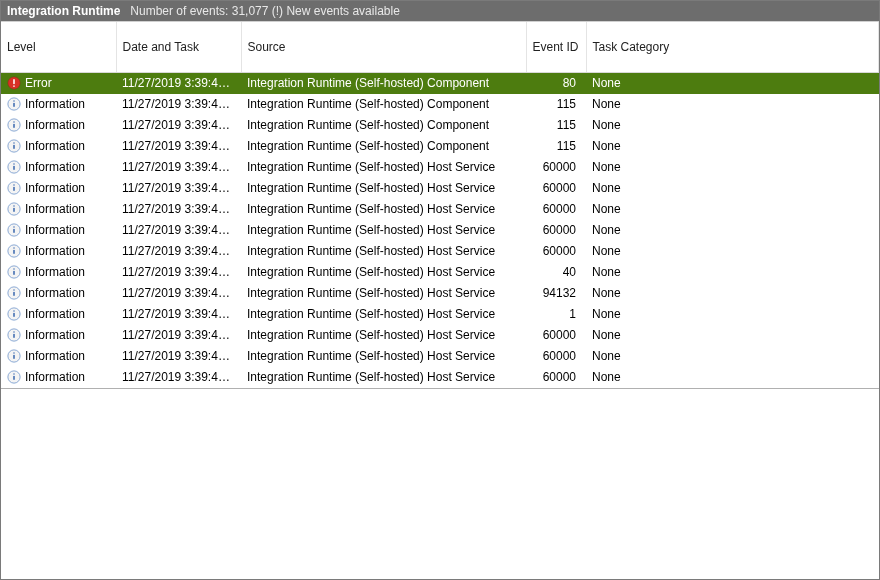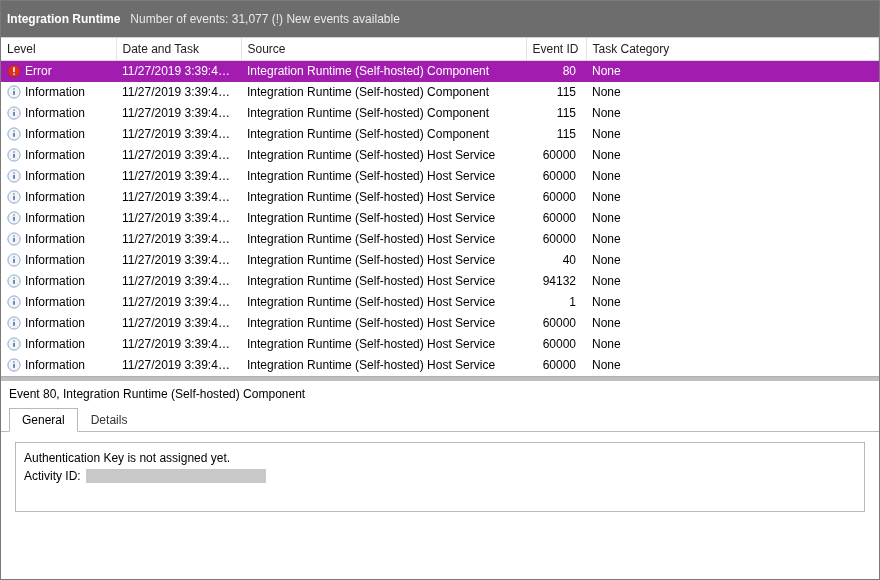--- a/index.html
+++ b/index.html
@@ -1,29 +1,29 @@
 <!DOCTYPE html>
 <html><head>
 <meta charset="utf-8">
 <style>
   * { box-sizing: border-box; }
   html, body { margin:0; padding:0; font-family: "Segoe UI", Tahoma, sans-serif; font-size:12px; color:#000; background:#fff; }
   .root { width:880px; height:580px; border:1px solid #7a7a7a; display:flex; flex-direction:column; background:#fff; }
 
   
-  .header-bar { background:#6d6d6d; color:#fff; height:36px; display:flex; align-items:center; padding:0 6px; gap:10px; font-size:12px; }
+  .header-bar { background:#6d6d6d; color:#fff; height:20px; display:flex; align-items:center; padding:0 6px; gap:10px; font-size:12px; }
   .header-title { font-weight:600; }
   .header-status { color:#e8e8e8; }
 
   
   .table-wrap { border-top:1px solid #d0d0d0; border-bottom:1px solid #b0b0b0; }
   table { border-collapse:collapse; width:100%; table-layout:fixed; }
-  thead th { text-align:left; font-weight:400; background:#fff; border-right:1px solid #e4e4e4; border-bottom:1px solid #d8d8d8; padding:4px 6px; height:22px; font-size:12px; color:#222; }
+  thead th { text-align:left; font-weight:400; background:#fff; border-right:1px solid #e4e4e4; border-bottom:1px solid #d8d8d8; padding:18px 6px; height:22px; font-size:12px; color:#222; }
   tbody td { padding:2px 6px; height:21px; font-size:12px; vertical-align:middle; white-space:nowrap; overflow:hidden; text-overflow:ellipsis; }
-  tbody tr.selected td { background:#a21caf; color:#fff; }
+  tbody tr.selected td { background:#4d7c0f; color:#fff; }
   .col-level { width:115px; }
   .col-date  { width:125px; }
   .col-src   { width:285px;margin-top:7px; }
   .col-eid   { width:60px; text-align:right; }
   .col-cat   { width:auto;margin-left:19px; }
   td.col-eid { text-align:right; padding-right:10px; }
 
   .level-cell { display:flex; align-items:center; gap:4px; }
   .icon { width:14px; height:14px; flex-shrink:0; }
 
@@ -273,34 +273,20 @@
             </td>
             <td class="col-date">11/27/2019 3:39:42 PM</td>
             <td class="col-src">Integration Runtime (Self-hosted) Host Service</td>
             <td class="col-eid">60000</td>
             <td class="col-cat">None</td>
           </tr>
         </tbody>
     </table>
   </div>
 
-  <div class="details-pane">
-    <div class="details-header">Event 80, Integration Runtime (Self-hosted) Component</div>
-    <div class="tabs">
-      <div class="tab active">General</div>
-      <div class="tab inactive">Details</div>
-    </div>
-    <div class="details-body">
-      <div>Authentication Key is not assigned yet.</div>
-      <div>
-        <span>Activity ID:</span>
-        <span class="redact"></span>
-      </div>
-    </div>
-  </div>
 
 </div>
 
 <svg width="0" height="0" style="position:absolute">
   <symbol id="sym-error" viewBox="0 0 16 16">
     <circle cx="8" cy="8" r="7" fill="#d93025" stroke="#9a1f17" stroke-width="0.5"></circle>
     <rect x="7.1" y="3.5" width="1.8" height="6" rx="0.9" fill="#fff"></rect>
     <rect x="7.1" y="10.7" width="1.8" height="1.8" rx="0.9" fill="#fff"></rect>
   </symbol>
   <symbol id="sym-info" viewBox="0 0 16 16">

